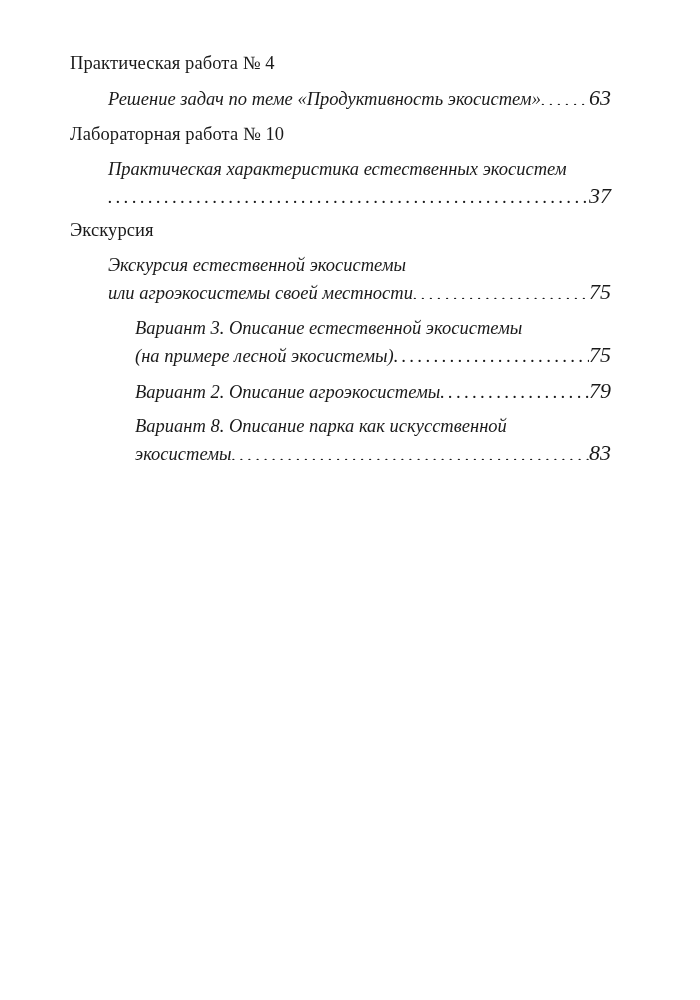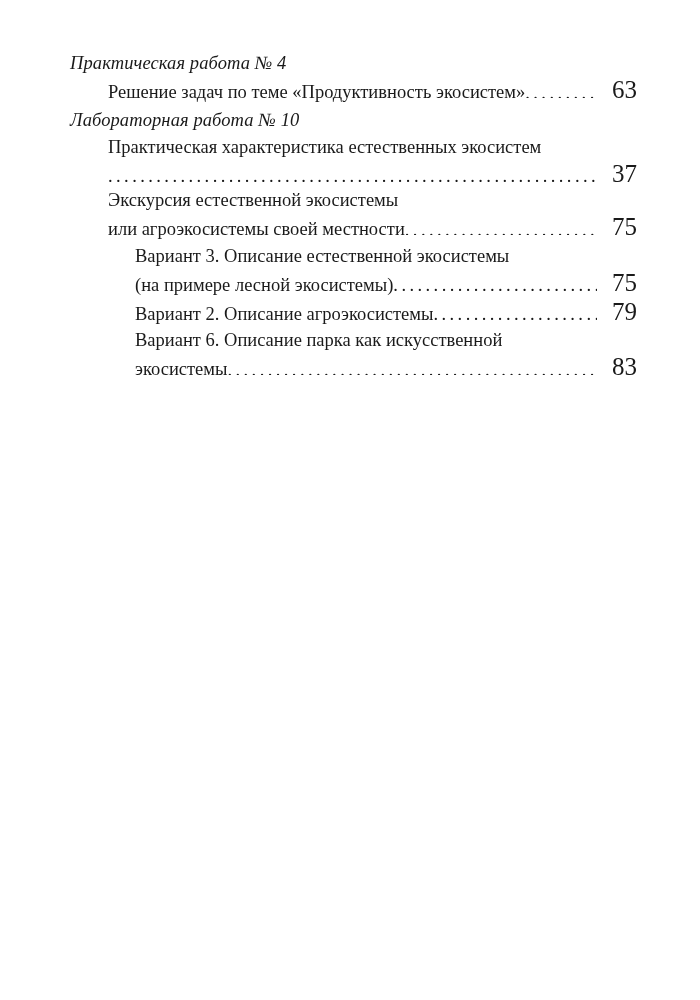--- a/index.html
+++ b/index.html
@@ -29,38 +29,38 @@
 
   .toc {
     position: absolute;
     left: 70px;
     top: 50px;
     width: 567px;
   }
 
   
   .section-head {
-    font-style: italic;
     font-size: 18.5px;
     line-height: 27px;
     margin: 0;
     padding: 0;
     white-space: nowrap;
     letter-spacing: 0.1px;
   }
   .group + .group .section-head {
     margin-top: 1px;
   }
 
   
   .entry {
     font-size: 18.5px;
     line-height: 26.8px;
-    margin: 0;
+    margin: 8px;
     padding: 0;
+    font-style: italic;
   }
   .entry.lvl1 { margin-left: 38px; }
   .entry.lvl2 { margin-left: 65px; }
 
   
   .line {
     display: flex;
     align-items: baseline;
     width: 100%;
   }
@@ -84,22 +84,21 @@
     font-size: 18.5px;
   }
   .line .leader.gap-before::before {
     content: "  . . . . . . . . . . . . . . . . . . . . . . . . . . . . . . . . . . . . . . . . . . . . . . . . . . . . . . . . . . . . . . . . . . . . . . . . . . . . . . . . . . . . . . . . . . . . . . . . . . . . . . . . . . . . . . . . . . . . . . . . . . . . . . .";
   }
 
   
   .line .pg {
     flex: 0 0 auto;
     width: 40px;
-    text-align: right;
-    font-size: 25px;
+    font-size: 22px;
     white-space: nowrap;
   }
 
   
   .line.plain .txt { flex: 1 1 auto; }
 </style>
 </head>
 <body>
 
 <div class="page">
@@ -120,20 +119,21 @@
           <div class="line plain">
             <span class="txt">Практическая характеристика естественных экосистем</span>
           </div>
           <div class="line">
             <span class="leader gap-before"></span>
             <span class="pg">37</span>
           </div>
         </div>
       </div>
       <div class="group">
+        <div class="section-head">Экскурсия</div>
         <div class="entry lvl1">
           <div class="line plain">
             <span class="txt">Экскурсия естественной экосистемы</span>
           </div>
           <div class="line">
             <span class="txt">или агроэкосистемы своей местности</span>
             <span class="leader gap-before"></span>
             <span class="pg">75</span>
           </div>
         </div>
@@ -149,21 +149,21 @@
         </div>
         <div class="entry lvl2">
           <div class="line">
             <span class="txt">Вариант 2. Описание агроэкосистемы</span>
             <span class="leader"></span>
             <span class="pg">79</span>
           </div>
         </div>
         <div class="entry lvl2">
           <div class="line plain">
-            <span class="txt">Вариант 6. Описание парка как искусственной</span>
+            <span class="txt">Вариант 8. Описание парка как искусственной</span>
           </div>
           <div class="line">
             <span class="txt">экосистемы</span>
             <span class="leader gap-before"></span>
             <span class="pg">83</span>
           </div>
         </div>
       </div>
     </div>
 </div>

